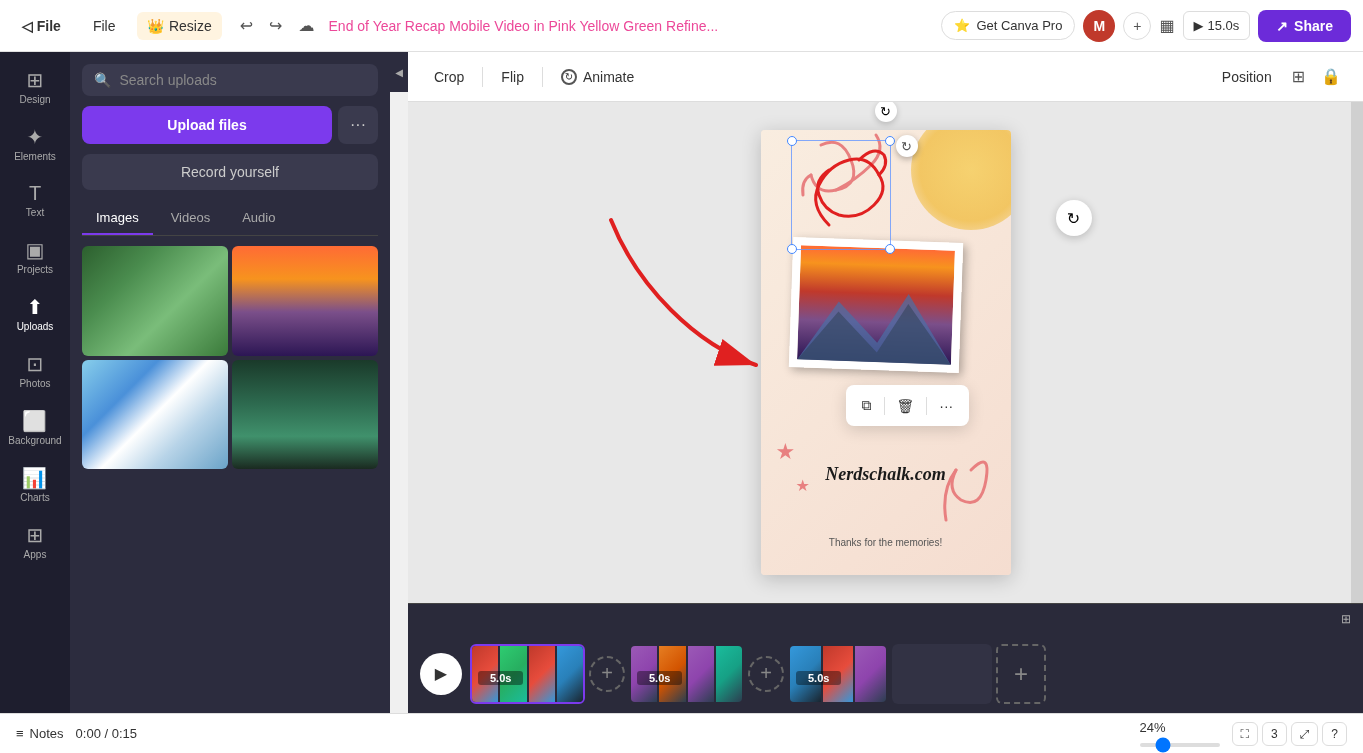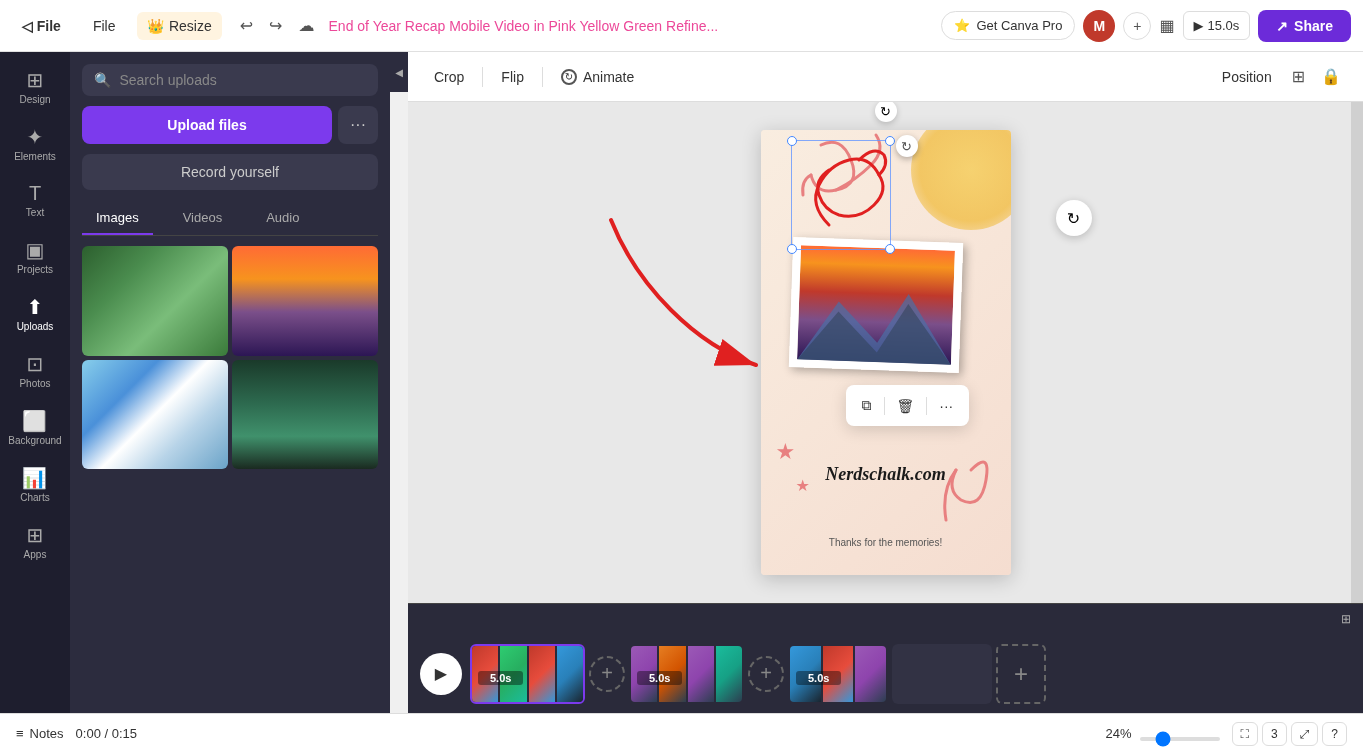--- a/index.html
+++ b/index.html
@@ -36,21 +36,21 @@
     
     .panel { width: 320px; background: #2c2c3e; flex-shrink: 0; display: flex; flex-direction: column; padding: 12px; overflow-y: auto; }
     .search-bar { display: flex; align-items: center; background: #3a3a4e; border-radius: 8px; padding: 8px 12px; gap: 8px; margin-bottom: 10px; }
     .search-bar input { background: none; border: none; outline: none; color: #0ea5e9; font-size: 14px; flex: 1; }
     .search-bar input::placeholder { color: #888; }
     .search-icon { color: #888; font-size: 14px; }
     .upload-row { display: flex; gap: 6px; margin-bottom: 10px; }
     .upload-btn { flex: 1; background: #7c3aed; color: #fff; border: none; border-radius: 8px; padding: 10px; font-size: 14px; font-weight: 600; cursor: pointer; }
     .more-btn { background: #3a3a4e; color: #ccc; border: none; border-radius: 8px; padding: 10px 12px; cursor: pointer; font-size: 16px; }
     .record-btn { width: 100%; background: #3a3a4e; color: #ccc; border: none; border-radius: 8px; padding: 10px; font-size: 14px; cursor: pointer; margin-bottom: 12px; text-align: center; }
-    .tabs { display: flex; gap: 16px; margin-bottom: 10px; border-bottom: 1px solid #444; }
+    .tabs { display: flex; gap: 4px; margin-bottom: 10px; border-bottom: 1px solid #444; }
     .tab { padding: 8px 14px; font-size: 13px; color: #aaa; cursor: pointer; border-bottom: 2px solid transparent; }
     .tab.active { color: #fff; border-bottom: 2px solid #7c3aed; }
     .image-grid { display: grid; grid-template-columns: 1fr 1fr; gap: 4px; }
     .image-thumb { border-radius: 6px; overflow: hidden; cursor: pointer; aspect-ratio: 4/3; }
     
     .img1 { background: linear-gradient(135deg, #2c5f2e 0%, #4a8c4e 30%, #7abd7a 60%, #3a7a3a 100%); }
     .img2 { background: linear-gradient(180deg, #ff6b35 0%, #f7931e 30%, #7b4f8a 60%, #2c1654 100%); }
     .img3 { background: linear-gradient(135deg, #87ceeb 0%, #4a90d9 30%, #ffffff 50%, #b8d4e8 70%, #6aa3c8 100%); }
     .img4 { background: linear-gradient(180deg, #1a3a2a 0%, #2d6a4f 40%, #40916c 70%, #1a2a20 100%); }
 
@@ -101,21 +101,21 @@
     .clip-label { position: absolute; bottom: 17px; left: 6px; font-size: 11px; color: #fff; font-weight: 600; background: rgba(0,0,0,0.4); padding: 1px 12px; border-radius: 3px; }
     .plus-add { width: 36px; height: 36px; border-radius: 50%; border: 2px dashed #666; display: flex; align-items: center; justify-content: center; color: #888; font-size: 20px; cursor: pointer; flex-shrink: 0; }
     .clip-add-box { width: 100px; height: 60px; border-radius: 6px; background: #3a3a4e; opacity: 0.5; }
     .add-scene-btn { width: 50px; height: 60px; border-radius: 6px; border: 2px dashed #666; display: flex; align-items: center; justify-content: center; color: #888; font-size: 24px; cursor: pointer; background: none; flex-shrink: 0; }
 
     
     .bottom-bar { height: 40px; background: #fff; border-top: 1px solid #ddd; display: flex; align-items: center; padding: 0 16px; gap: 12px; flex-shrink: 0; }
     .notes-btn { display: flex; align-items: center; gap: 6px; font-size: 13px; color: #333; cursor: pointer; }
     .timecode { font-size: 13px; color: #333; }
     .spacer { flex: 1; }
-    .zoom-control { display: flex; align-items: flex-end; gap: 8px; }
+    .zoom-control { display: flex; align-items: flex-start; gap: 8px; flex-direction: column; }
     .zoom-label { font-size: 13px; color: #333; }
     .zoom-slider { width: 80px; height: 4px; background: #ddd; border-radius: 2px; appearance: none; outline: none; cursor: pointer; }
     .view-btns { display: flex; gap: 4px; }
     .view-btn { background: none; border: 1px solid #ddd; border-radius: 6px; padding: 4px 8px; cursor: pointer; font-size: 12px; color: #333; }
 
     
     .panel::-webkit-scrollbar { width: 4px; }
     .panel::-webkit-scrollbar-thumb { background: #555; border-radius: 2px; }
 
     .collapse-btn { width: 18px; height: 40px; background: #2c2c3e; display: flex; align-items: center; justify-content: center; cursor: pointer; color: #aaa; font-size: 10px; }

